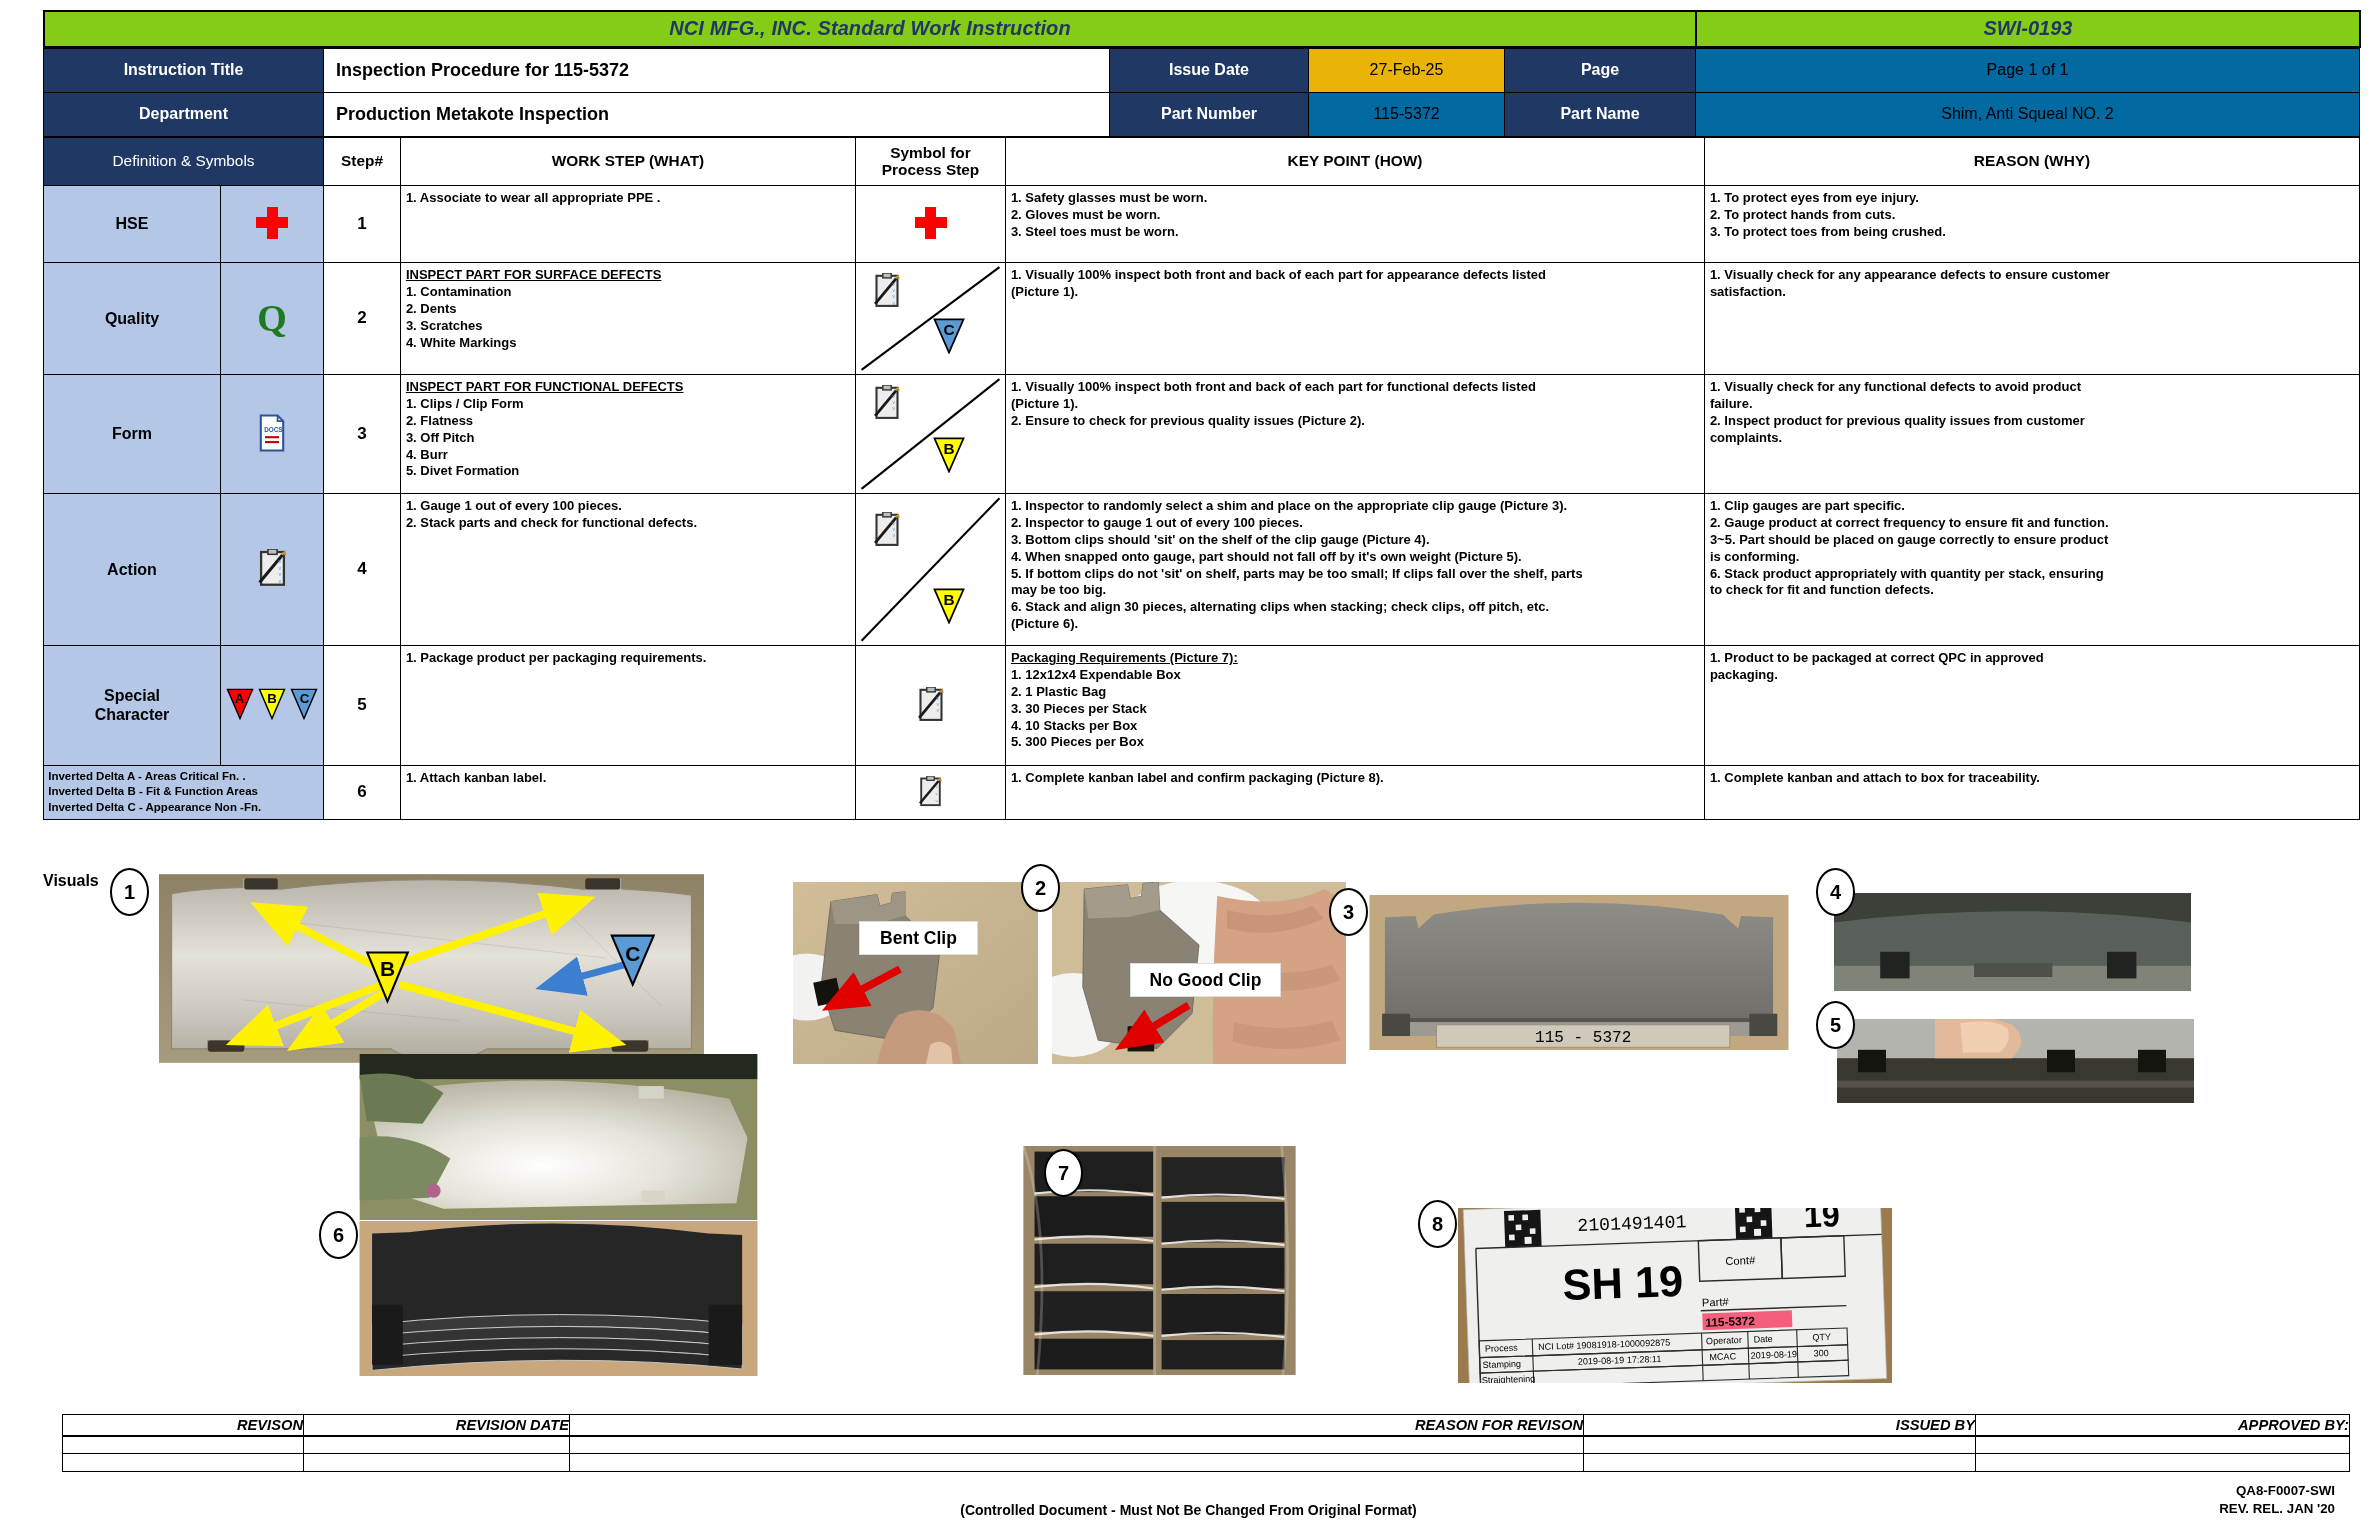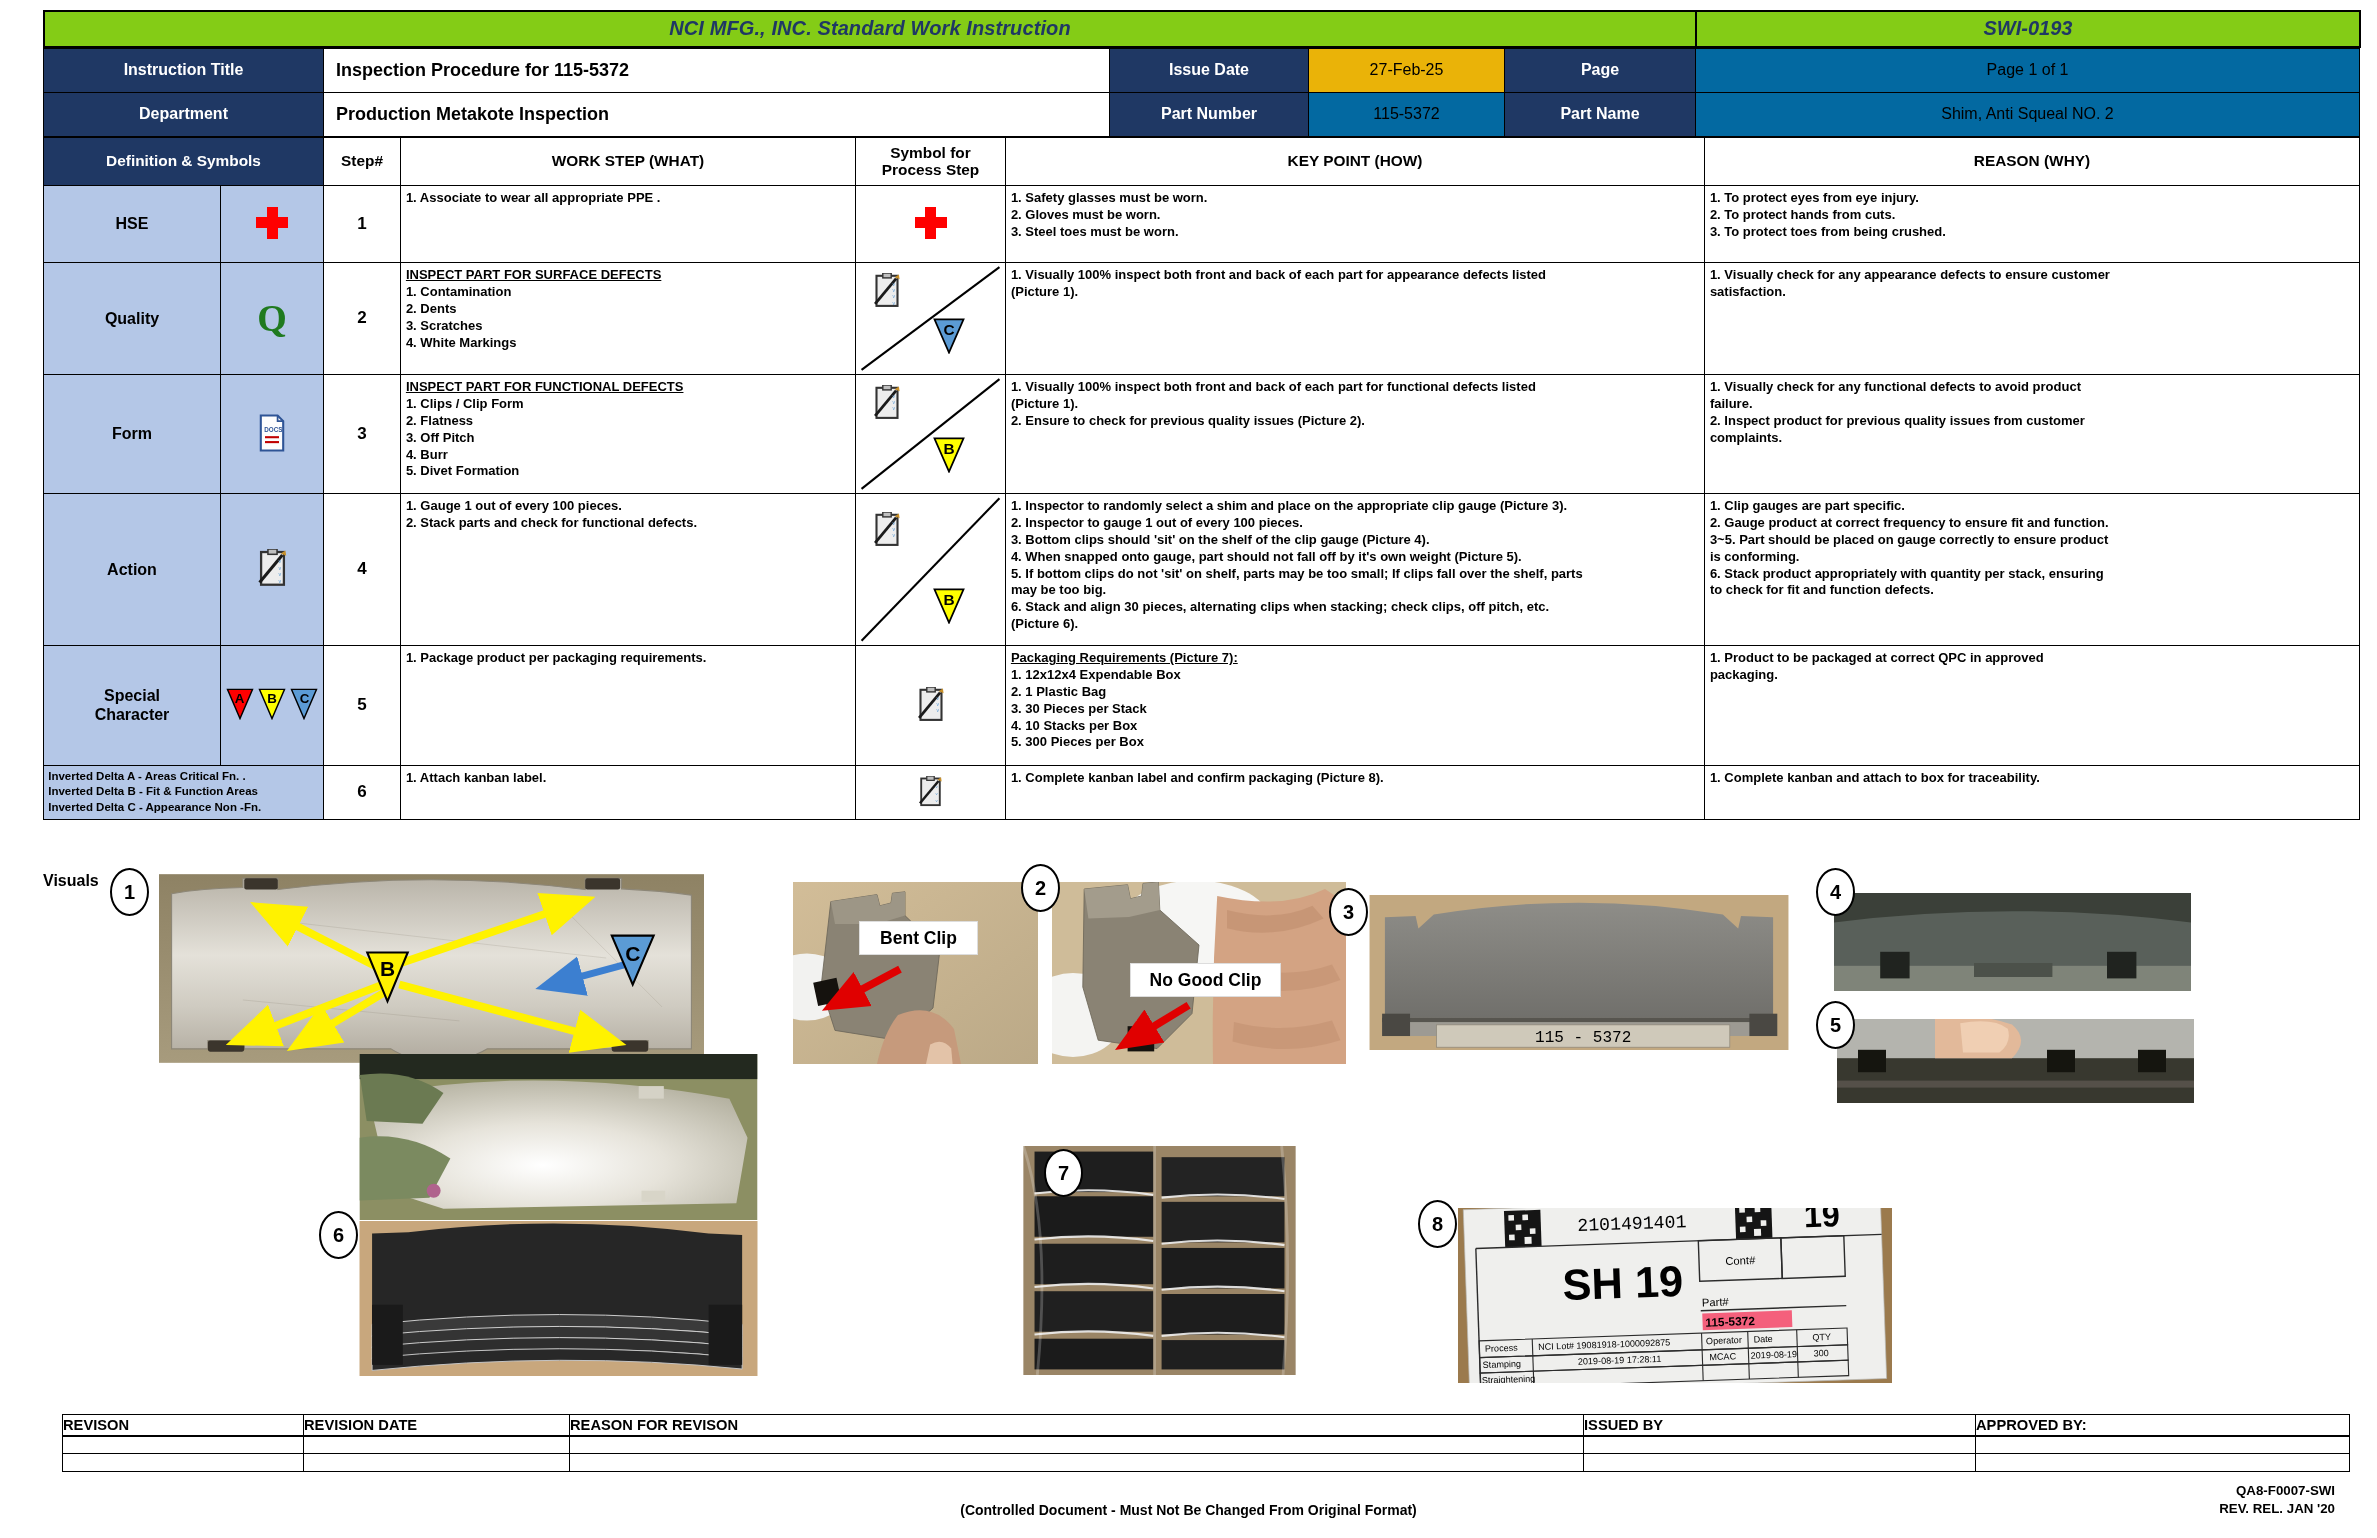--- a/index.html
+++ b/index.html
@@ -29,21 +29,21 @@
   #meta td { border:1.4px solid #000; height:44px; }
   .meta-key { background:#1F3864; color:#fff; font-weight:bold; font-size:16px; text-align:center; vertical-align:middle; }
   .meta-val-left { background:#fff; font-weight:bold; font-size:18px; vertical-align:middle; padding-left:12px; }
   .meta-val-ctr  { background:#eab308; font-weight:normal; font-size:16px; vertical-align:middle; text-align:center; }
   .meta-val-ctr-n{ background:#0369a1; font-size:16px; vertical-align:middle; text-align:center; }
 
   
   #grid { width:2316px; }
   #grid td { border:1.4px solid #000; }
   .hdr { font-weight:bold; font-size:15.4px; text-align:center; vertical-align:middle; line-height:1.15; }
-  .hdr-navy { background:#1F3864; color:#fff; font-weight:bold; font-size:15.4px; text-align:center; vertical-align:middle; }
+  .hdr-navy { background:#1F3864; color:#fff; font-weight:normal; font-size:15.4px; text-align:center; vertical-align:middle; }
   .defname { font-weight:bold; font-size:16px; text-align:center; vertical-align:middle; line-height:1.2; }
   .stepno { font-weight:bold; font-size:17px; text-align:center; vertical-align:middle; }
   .cell-txt { font-size:13px; font-weight:bold; line-height:1.30; padding:4.2px 4.9px 2.8px 4.9px; }
   .cell-txt .hd { text-decoration:underline; }
   .cell-txt div { white-space:nowrap; }
   .symcell { position:relative; vertical-align:middle; text-align:center; }
 
   
   .legend { font-size:11.5px; font-weight:bold; line-height:1.38; text-align:left; padding:2.8px 0 2.8px 4.2px; }
 
@@ -73,21 +73,21 @@
     background:#fff; border:2.1px solid #000; z-index:5;
     font-weight:bold; font-size:20px; text-align:center; line-height:45px;
   }
   .calloutbox {
     position:absolute; background:#fff; border:0.7px solid #ddd; z-index:4;
     font-weight:bold; font-size:17.5px; text-align:center; padding:5.6px 8.4px; color:#000;
   }
 
   
   #footer { position:absolute; left:62px; top:1414px; width:2287px; }
-  #footer td { border:1.4px solid #000; height:21px; font-size:14px; text-align:left; vertical-align:middle; }
+  #footer td { border:1.4px solid #000; height:21px; font-size:14px; text-align:right; vertical-align:middle;font-style:italic; }
   #footer tr.head td { font-weight:bold; border-bottom:2.8px solid #000; font-size:14.7px; }
   #footer tr.blank td { height:18px; }
   .fnote { position:absolute; top:1502px; left:0; width:2377px; text-align:center; font-size:14px; font-weight:bold; }
   .frev { position:absolute; top:1482px; right:42px; text-align:right; font-size:13.3px; font-weight:bold; line-height:1.35; }
 </style>
 </head>
 <body>
 
 <div class="page">
 

